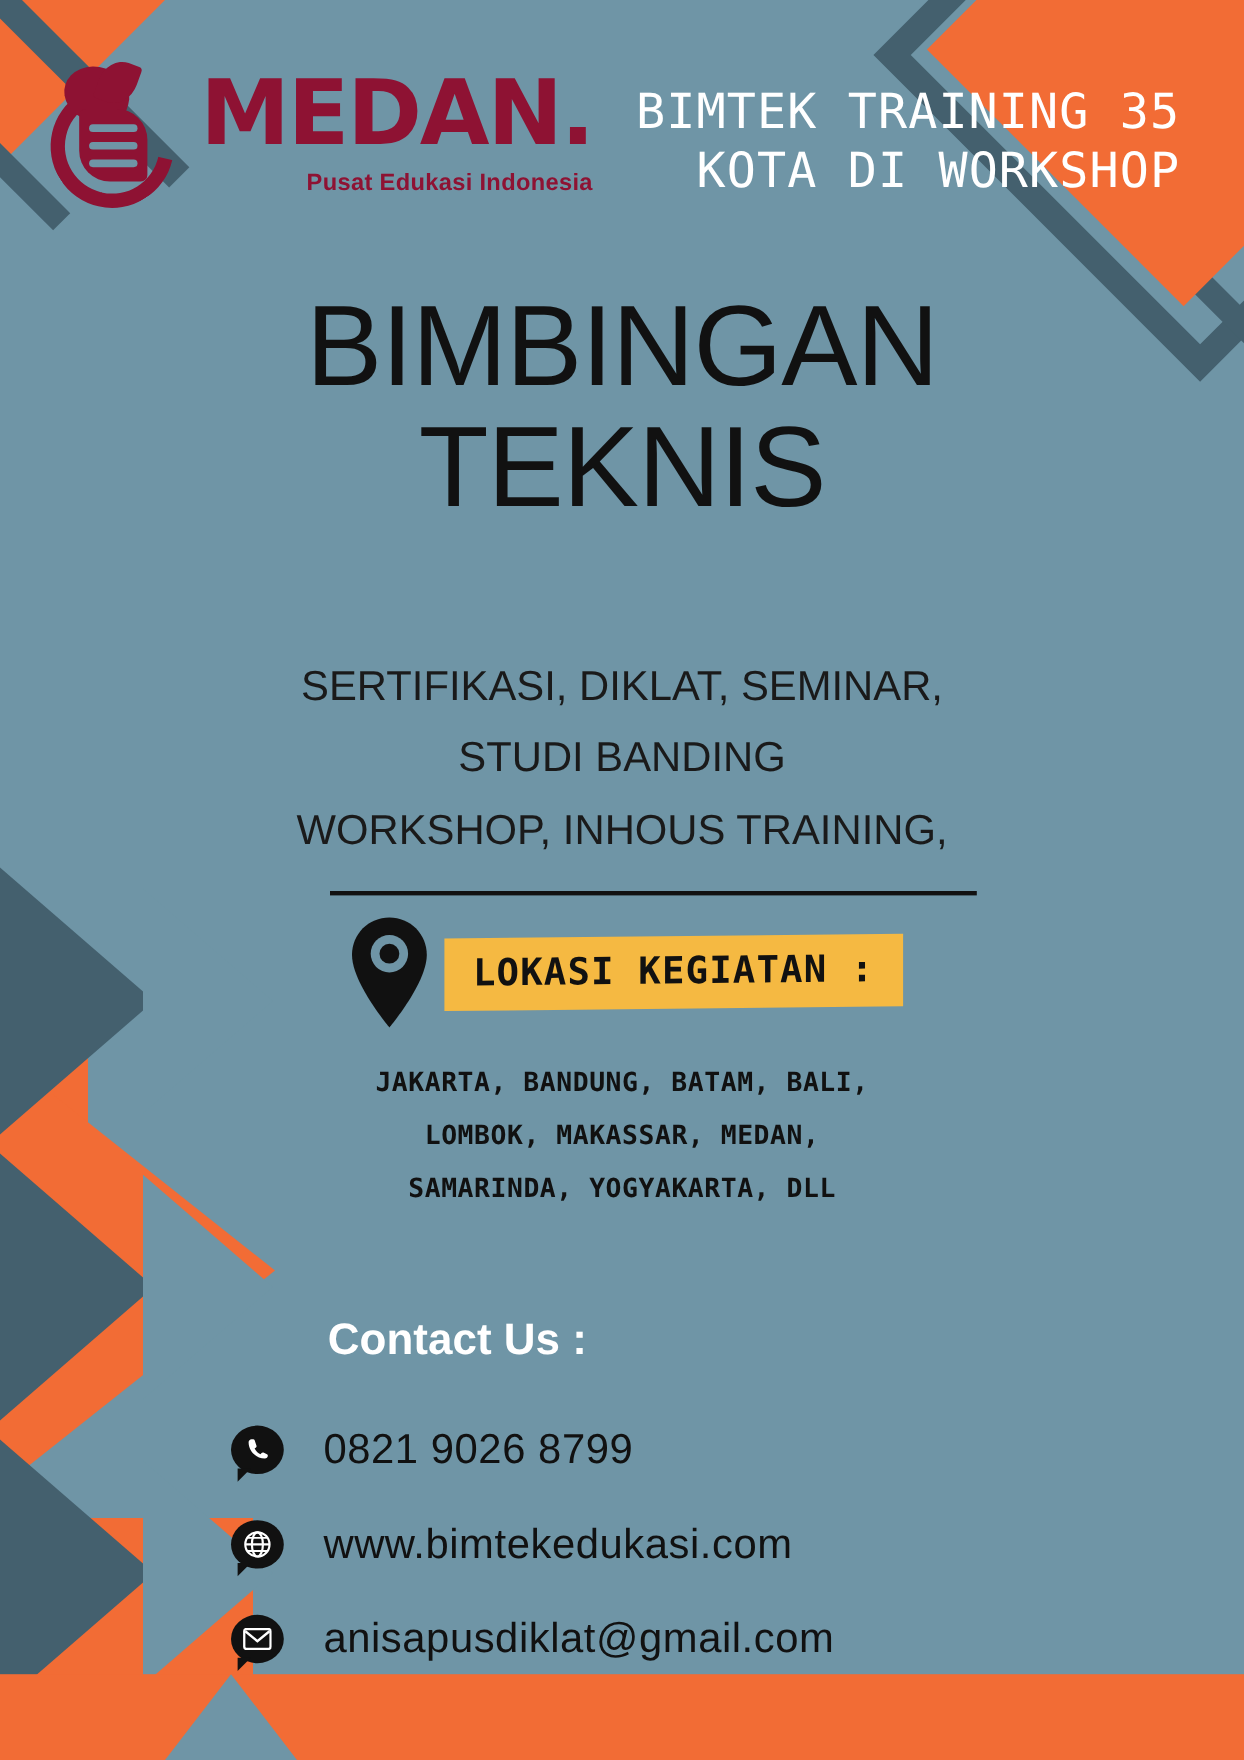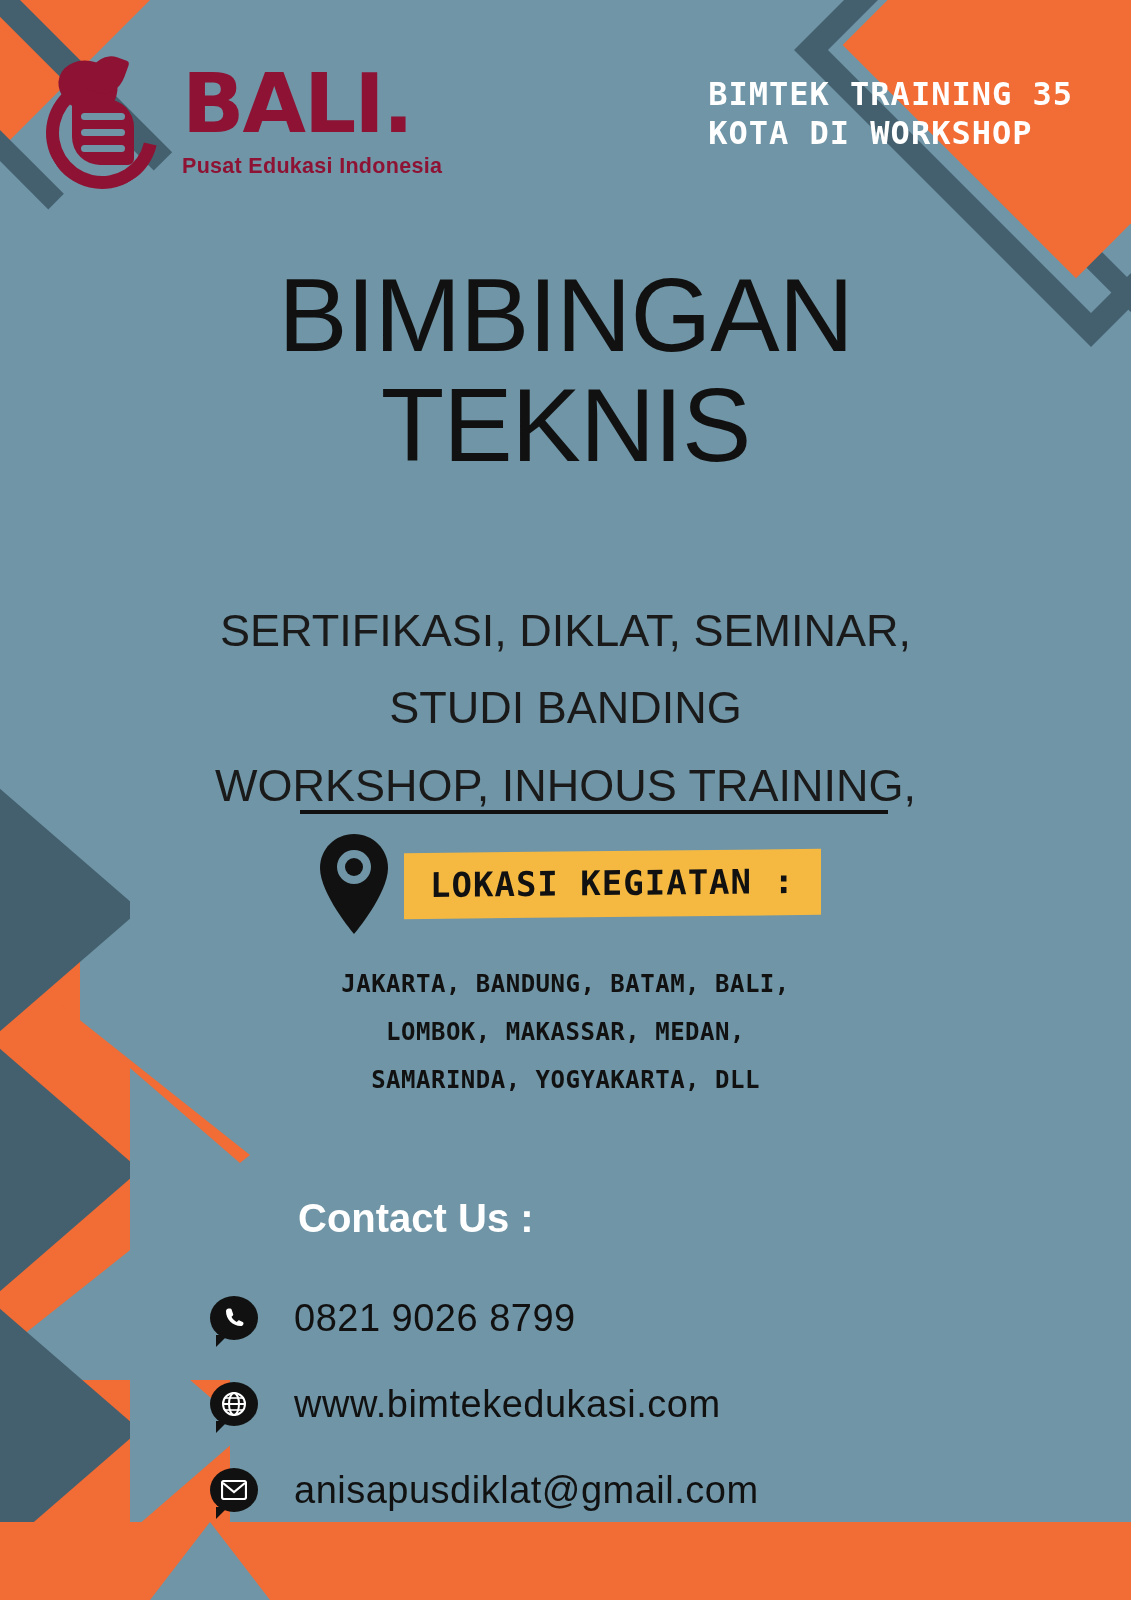--- a/index.html
+++ b/index.html
@@ -183,24 +183,25 @@
     font-size: 21.5px;
     color: #8e1233;
     letter-spacing: 0.3px;
     margin-top: 12px;
     text-align: right;
   }
 
   .header-right {
     position: absolute;
     top: 75px; right: 58px;
+    text-align: right;
     color: #ffffff;
     font-family: "DejaVu Sans Mono", monospace;
-    font-weight: bold;
-    font-size: 32px;
+    font-weight: normal;
+    font-size: 44px;
     line-height: 1.22;
     letter-spacing: 1px;
   }
 
   
   .title {
     position: absolute;
     top: 260px; left: 0; width: 1131px;
     text-align: center;
     font-family: "Liberation Sans", sans-serif;
@@ -208,21 +209,21 @@
     font-size: 104px;
     line-height: 1.06;
     color: #111111;
     letter-spacing: -1px;
   }
   .subtitle {
     position: absolute;
     top: 592px; left: 0; width: 1131px;
     text-align: center;
     font-family: "Liberation Sans", sans-serif;
-    font-size: 45px;
+    font-size: 38px;
     line-height: 1.72;
     color: #1a1a1a;
     letter-spacing: 0px;
   }
 
   .divider {
     position: absolute;
     top: 810px; left: 300px;
     width: 588px; height: 4px;
     background: #111;
@@ -347,21 +348,21 @@
   <div class="deco bottom-dark-notch"></div>
 
   <div class="header">
     <div class="logo-mark">
       <div class="logo-ring"></div>
       <div class="logo-flame"></div>
       <div class="logo-flame2"></div>
       <div class="logo-inner"></div>
     </div>
     <div class="logo-text-wrap">
-      <div class="logo-word"><span>BALI</span><span class="dot">.</span></div>
+      <div class="logo-word"><span>MEDAN</span><span class="dot">.</span></div>
       <div class="logo-tag">Pusat Edukasi Indonesia</div>
     </div>
   </div>
 
   <div class="header-right">
     <div>BIMTEK TRAINING 35</div>
     <div>KOTA DI WORKSHOP</div>
   </div>
 
   <div class="title">

